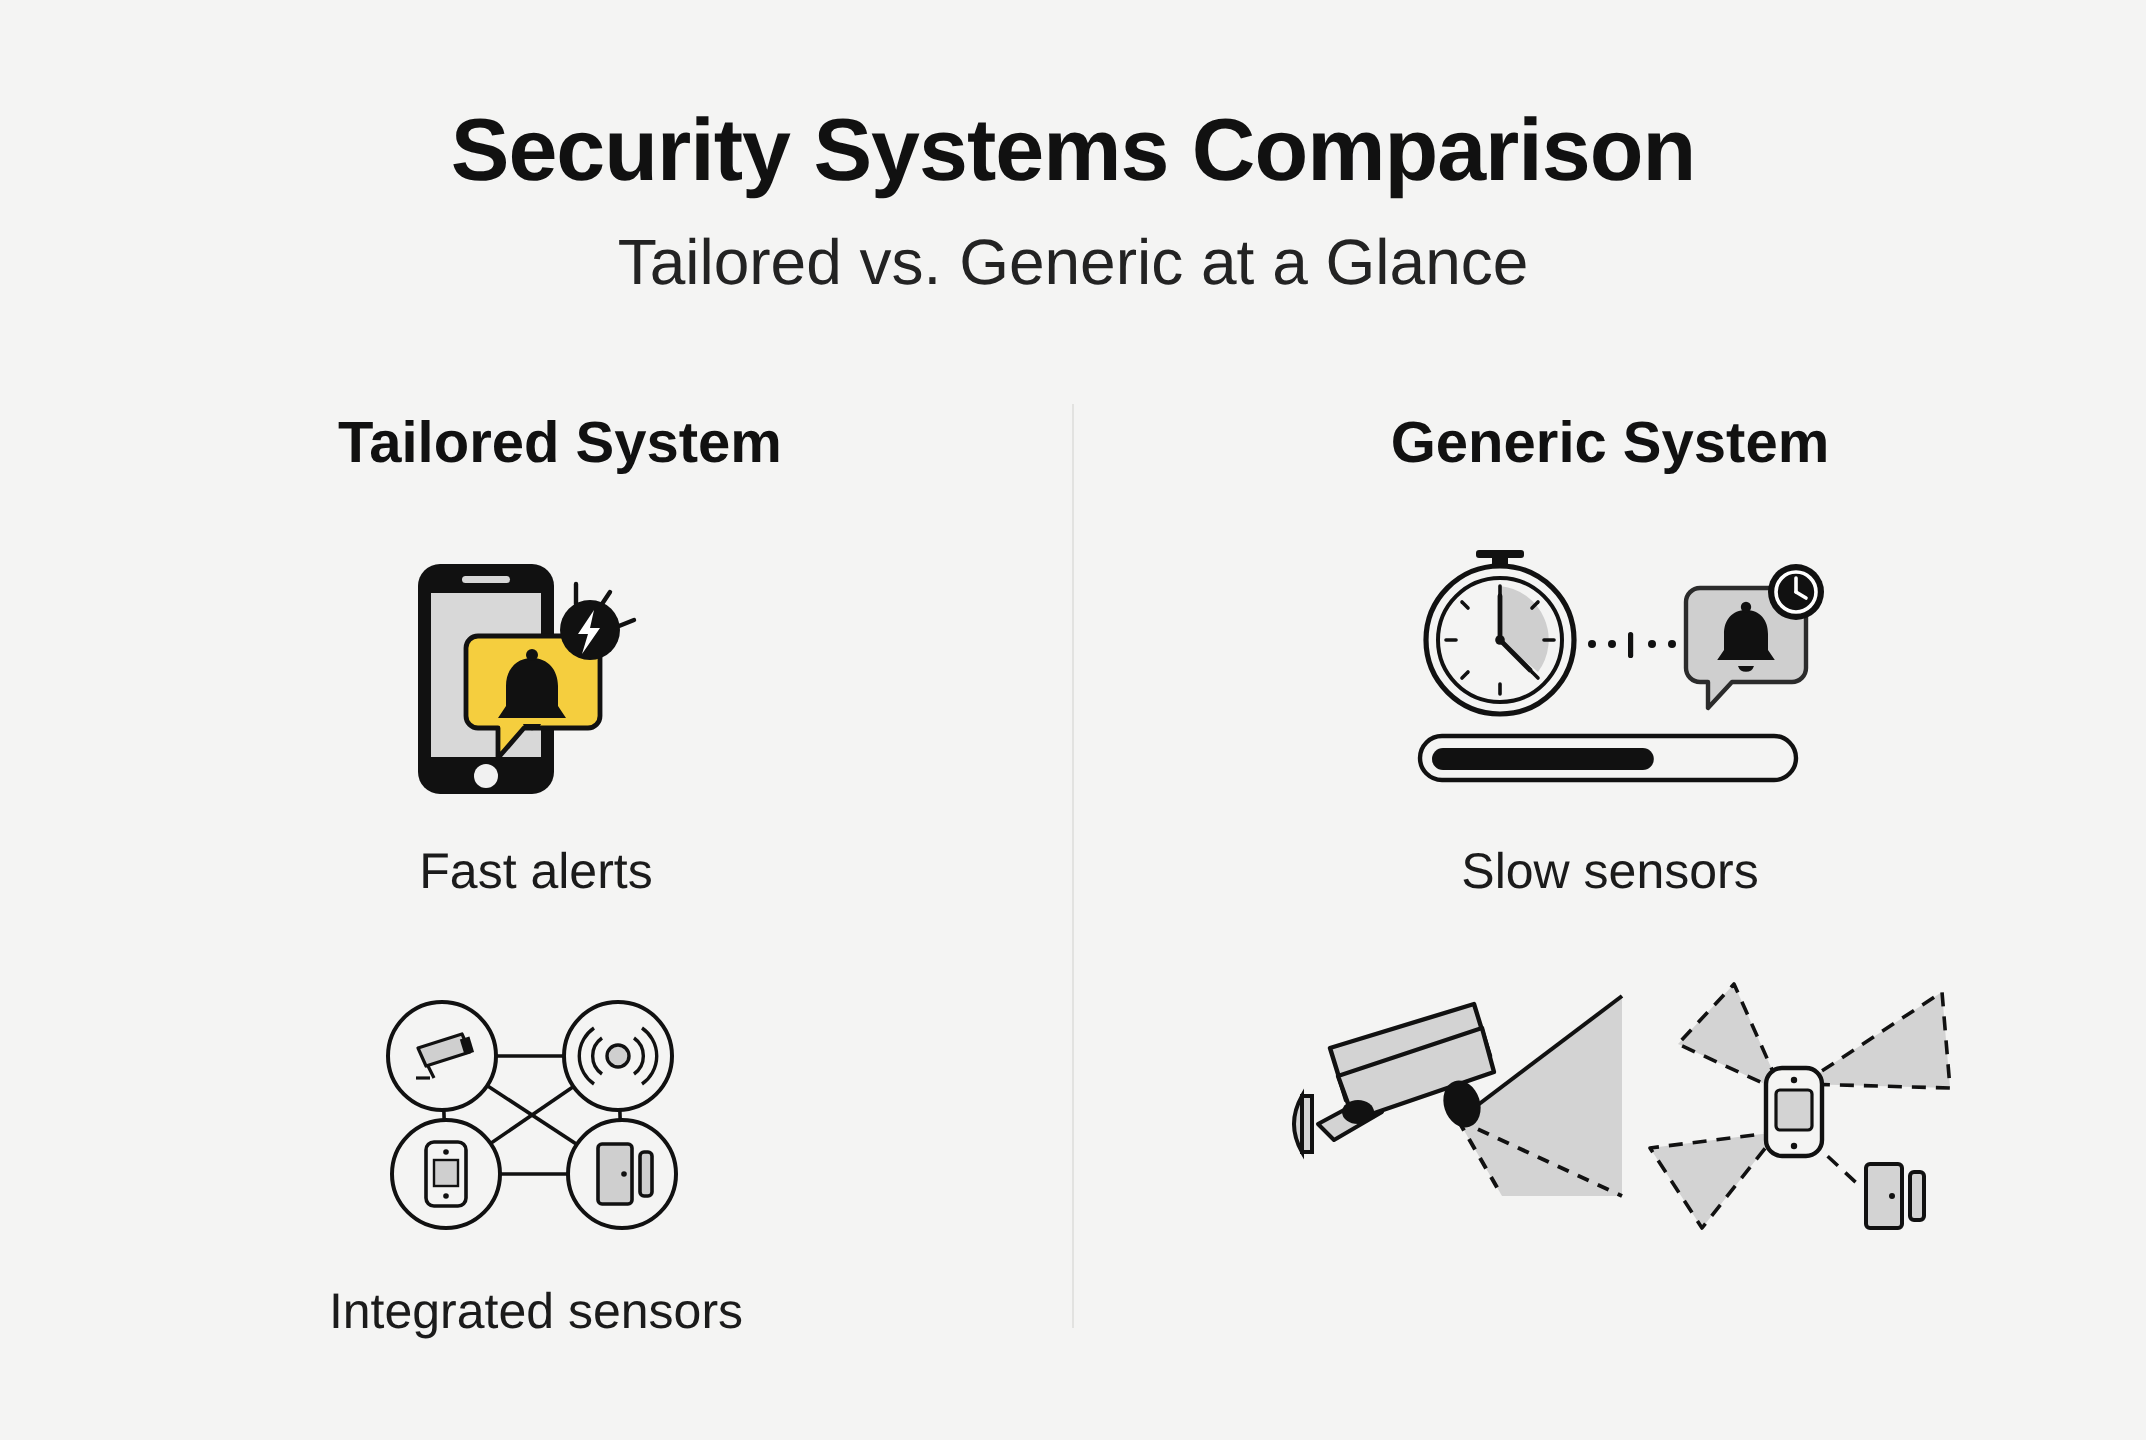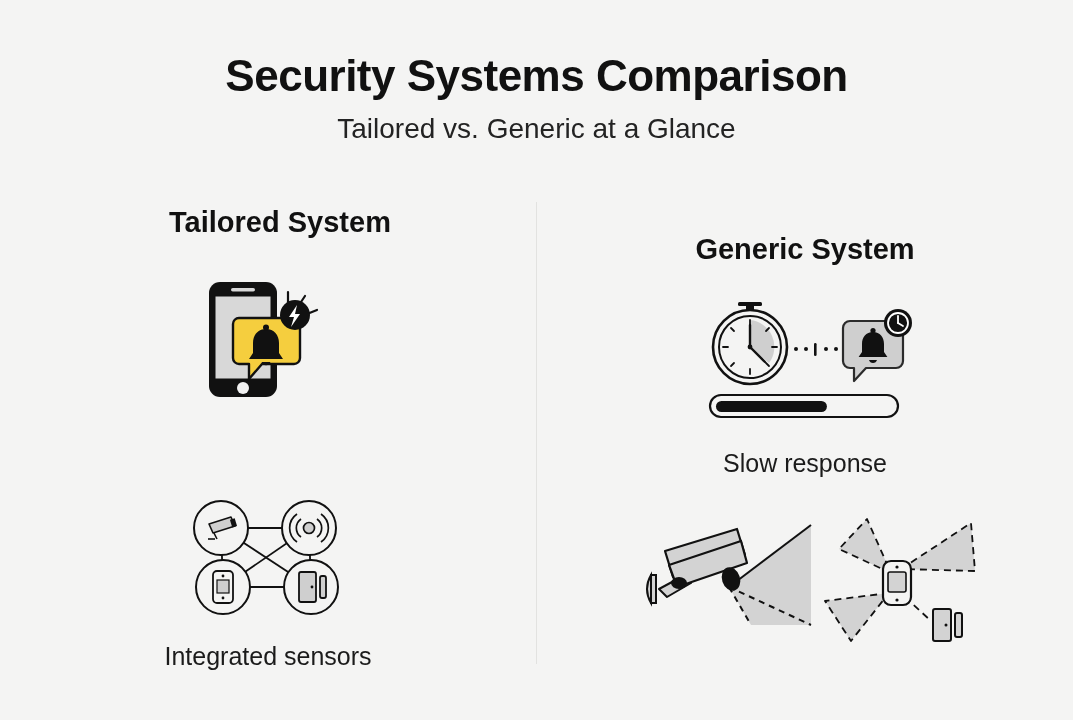--- a/index.html
+++ b/index.html
@@ -31,21 +31,21 @@
   }
   .title {
     font-size: 44px;
     font-weight: bold;
     letter-spacing: -0.5px;
     line-height: 1.1;
     color: #111111;
     margin: 0;
   }
   .subtitle {
-    font-size: 28px;
+    font-size: 32px;
     font-weight: normal;
     color: #232323;
     margin: 14px 0 0 0;
     line-height: 1.1;
   }
 
   
   .divider {
     position: absolute;
     left: 536px;
@@ -56,21 +56,21 @@
   }
 
   
   .column {
     position: absolute;
     top: 205px;
     width: 536px;
     height: 470px;
   }
   .column.left  { left: 0; }
-  .column.right { left: 537px; margin-top: 27px; }
+  .column.right { left: 537px; }
 
   .col-head {
     text-align: center;
     font-size: 29px;
     font-weight: bold;
     color: #111111;
     margin: 0;
     line-height: 1.2;
   }
   .col-head.left-head  { padding-right: 0px; padding-left: 24px; }
@@ -135,20 +135,21 @@
           <g fill="#111111">
             <path d="M73 57 c-8 0 -13 6 -13 14 v10 l-4 6 h34 l-4 -6 v-10 c0 -8 -5 -14 -13 -14 z"></path>
             <circle cx="73" cy="55.5" r="3"></circle>
             <path d="M68.5 90 a4.8 4.8 0 0 0 9 0 z"></path>
           </g>
 
           <circle cx="102" cy="43" r="15" fill="#111111"></circle>
           <path d="M104 33 l-8 12 h5 l-3 10 l9 -13 h-5 z" fill="#ffffff"></path>
         </svg>
       </div>
+      <div class="cell-caption">Fast alerts</div>
     </div>
 
     <div class="cell row2">
       <div class="cell-art">
         <svg width="175" height="130" viewBox="0 0 175 130">
 
           <g stroke="#111111" stroke-width="1.8" fill="none">
             <line x1="40" y1="36" x2="128" y2="36"></line>
             <line x1="40" y1="36" x2="42" y2="95"></line>
             <line x1="128" y1="36" x2="130" y2="95"></line>
@@ -248,21 +249,21 @@
               <line x1="198" y1="24" x2="203" y2="27"></line>
             </g>
           </g>
 
           <g>
             <rect x="10" y="96" width="188" height="22" rx="11" fill="#f4f4f3" stroke="#111111" stroke-width="2.2"></rect>
             <rect id="progress-fill" x="16" y="102" width="110.9" height="11" rx="5.5" fill="#111111"></rect>
           </g>
         </svg>
       </div>
-      <div class="cell-caption">Slow response</div>
+      <div class="cell-caption">Slow sensors</div>
     </div>
 
     <div class="cell row2">
       <div class="cell-art">
         <svg width="345" height="135" viewBox="0 0 345 135">
 
           <g>
             <path d="M96 70 L178 8 L178 108 L118 108 Z" fill="#d3d3d3"></path>
             <path d="M96 70 L178 8" stroke="#111111" stroke-width="2" fill="none"></path>
             <path d="M96 70 L118 108" stroke="#111111" stroke-width="2" fill="none" stroke-dasharray="6 5"></path>

